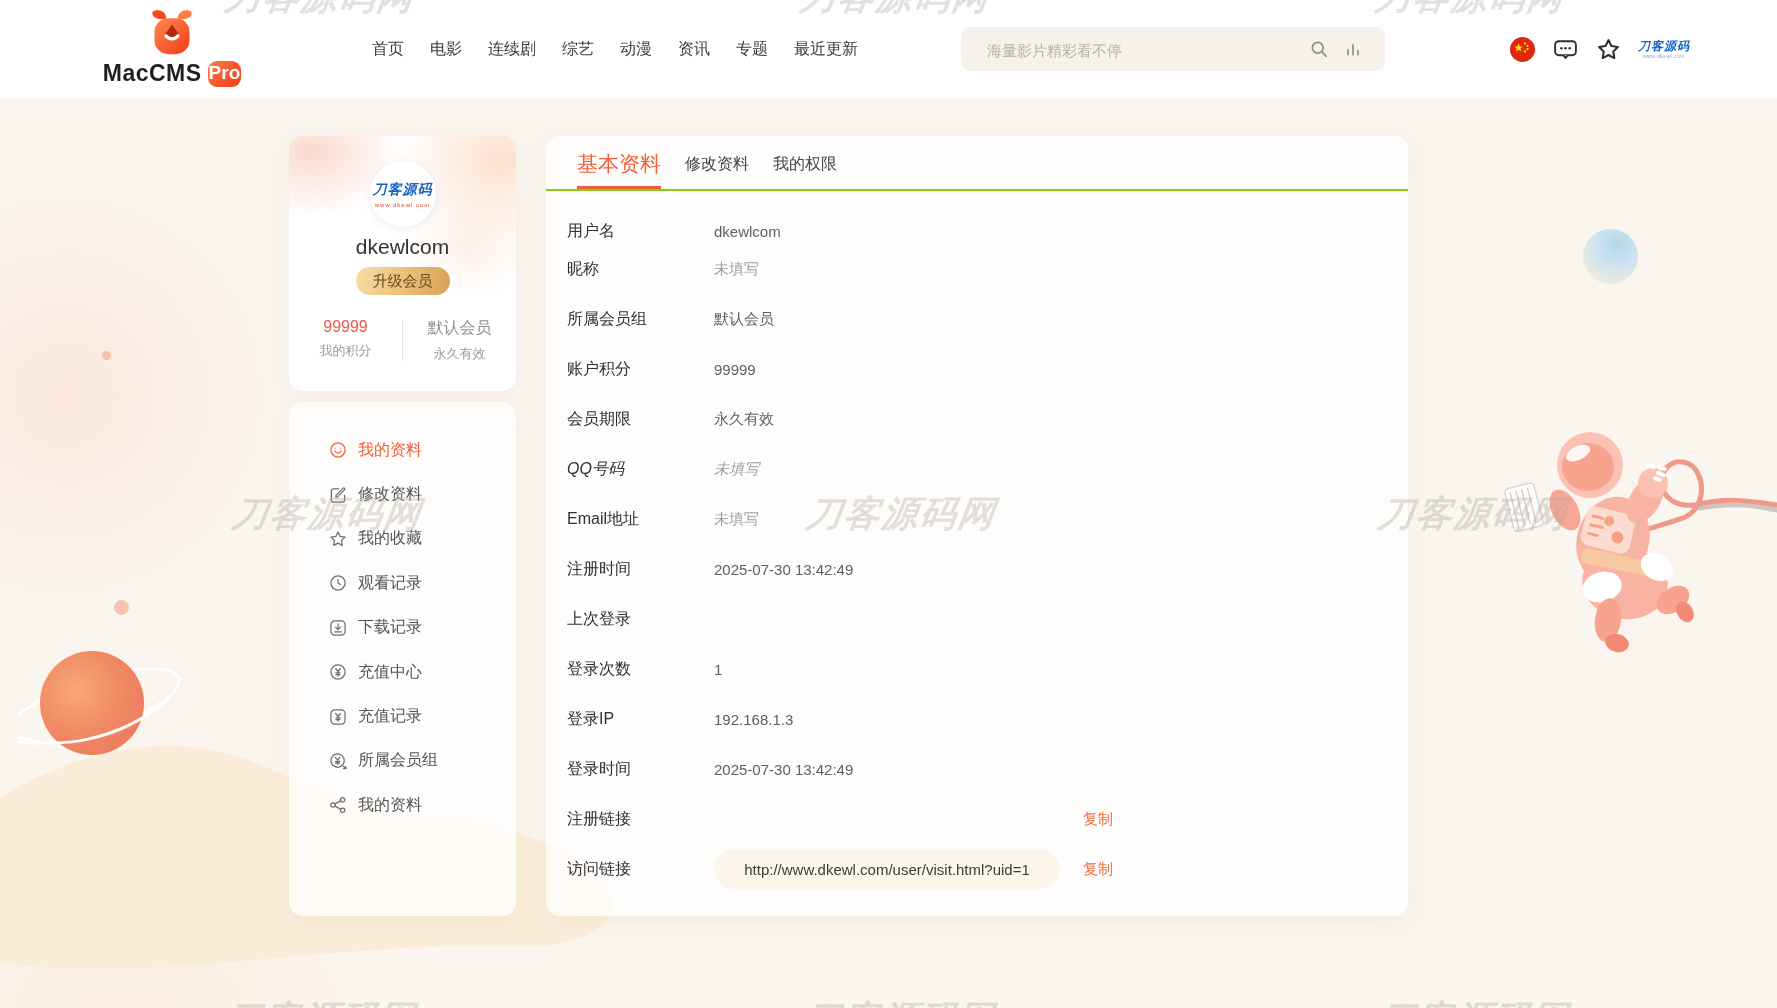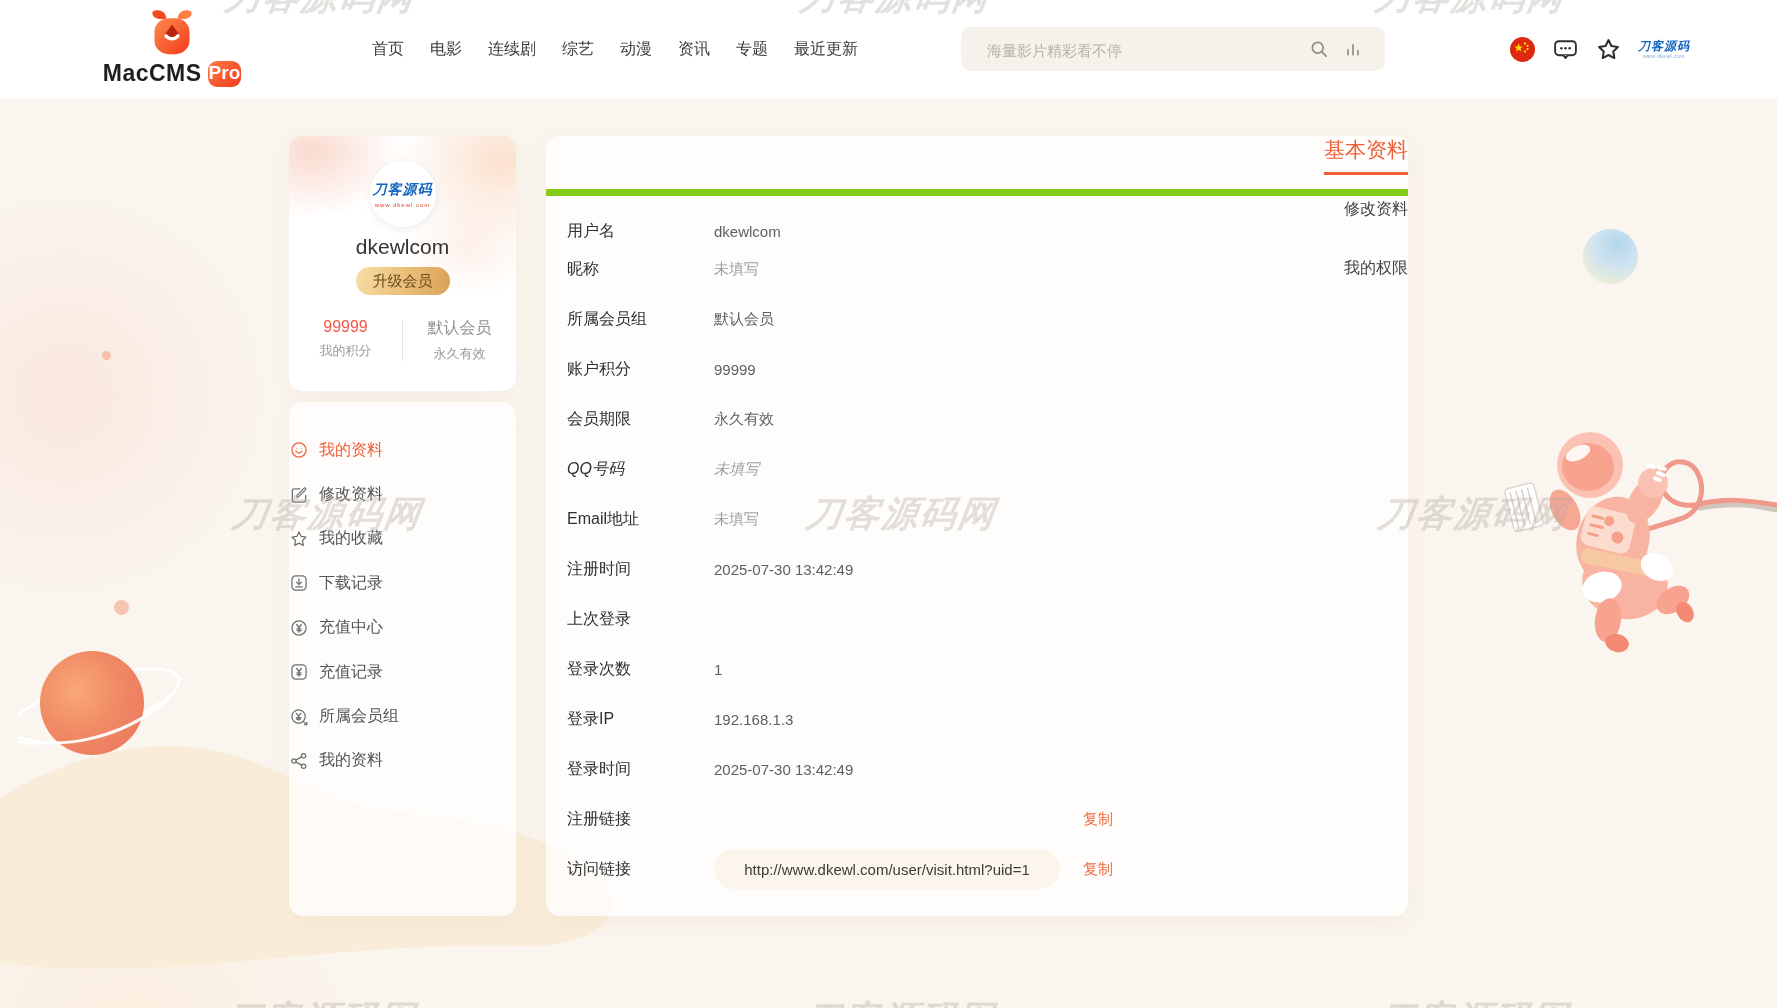--- a/index.html
+++ b/index.html
@@ -63,30 +63,30 @@
     background:linear-gradient(100deg,#f7dda6 0%,#e9bd77 55%,#d9a257 100%);color:#6b4a1c;font-size:15px;cursor:pointer;font-family:inherit;}
   .stats{position:absolute;left:0;top:182px;width:100%;display:flex;}
   .stat{flex:1;text-align:center;}
   .stat .v{font-size:16px;color:#8f8f8f;}
   .stat.points .v{color:var(--points);}
   .stat .l{font-size:13px;color:#9b9b9b;margin-top:6px;}
   .stat-divider{width:1px;background:#eee4da;margin:2px 0;}
 
   .menu-card{left:289px;top:402px;width:227px;height:514px;}
   .menu{padding-top:26px;}
-  .menu-item{height:44.4px;display:flex;align-items:center;gap:10px;font-size:16px;color:#555;cursor:pointer;}
+  .menu-item{height:44.4px;display:flex;align-items:center;padding-left:39px;gap:10px;font-size:16px;color:#555;cursor:pointer;}
   .menu-item svg{width:20px;height:20px;fill:none;stroke:#6e6e6e;stroke-width:1.5;stroke-linecap:round;stroke-linejoin:round;}
   .menu-item svg .f{fill:#6e6e6e;stroke:none;}
   .menu-item.active{color:var(--accent);}
   .menu-item.active svg{stroke:var(--accent);}
   .menu-item.active svg .f{fill:var(--accent);}
 
   
   .main-card{left:546px;top:136px;width:862px;height:780px;}
-  .tabs{height:53px;border-bottom:7px solid #84cc16;display:flex;align-items:flex-end;padding-left:31px;gap:24px;flex-direction:column;}
+  .tabs{height:53px;border-bottom:2px solid #84cc16;display:flex;align-items:flex-end;padding-left:31px;gap:24px;}
   .tab{font-size:16px;color:#454545;cursor:pointer;padding-bottom:14px;}
   .tab.active{font-size:21px;color:var(--accent);font-weight:500;padding-bottom:8px;border-bottom:3px solid var(--accent);}
   .field-row{position:absolute;left:0;width:100%;height:40px;display:flex;align-items:center;}
   .field-label{position:absolute;left:21px;font-size:16px;color:var(--ink);white-space:nowrap;}
   .field-value{position:absolute;left:168px;font-size:15px;color:var(--val);white-space:nowrap;}
   .field-value.muted{color:var(--muted);}
   .link-pill{position:absolute;left:168px;width:346px;height:40px;border-radius:20px;background:#fcf5eb;
     display:flex;align-items:center;justify-content:center;font-size:15px;color:#3c3c3c;cursor:text;white-space:nowrap;}
   .copy-btn{position:absolute;left:537px;font-size:15px;color:#ee6f3f;cursor:pointer;}
 </style>
@@ -269,20 +269,29 @@
           <span style="display: flex;">
             <svg viewBox="0 0 24 24">
               <path d="M12 3.6l2.6 5.3 5.8.8-4.2 4.1 1 5.8-5.2-2.7-5.2 2.7 1-5.8L3.6 9.7l5.8-.8z"></path>
             </svg>
           </span>
           <span>我的收藏</span>
         </div>
         <div class="menu-item">
           <span style="display: flex;">
             <svg viewBox="0 0 24 24">
+              <circle cx="12" cy="12" r="8.5"></circle>
+              <path d="M12 7.5V12l3.2 1.9"></path>
+            </svg>
+          </span>
+          <span>观看记录</span>
+        </div>
+        <div class="menu-item">
+          <span style="display: flex;">
+            <svg viewBox="0 0 24 24">
               <rect x="3.5" y="3.5" width="17" height="17" rx="4.5"></rect>
               <path d="M12 7v7 M9 11l3 3 3-3 M8 16.5h8"></path>
             </svg>
           </span>
           <span>下载记录</span>
         </div>
         <div class="menu-item">
           <span style="display: flex;">
             <svg viewBox="0 0 24 24">
               <circle cx="12" cy="12" r="8.5"></circle>

